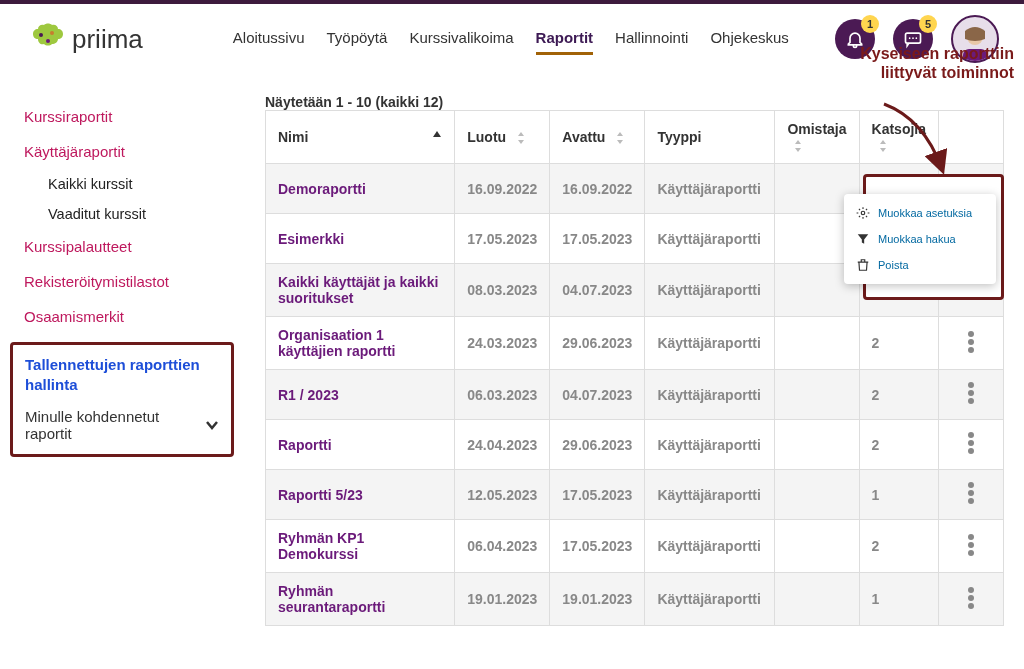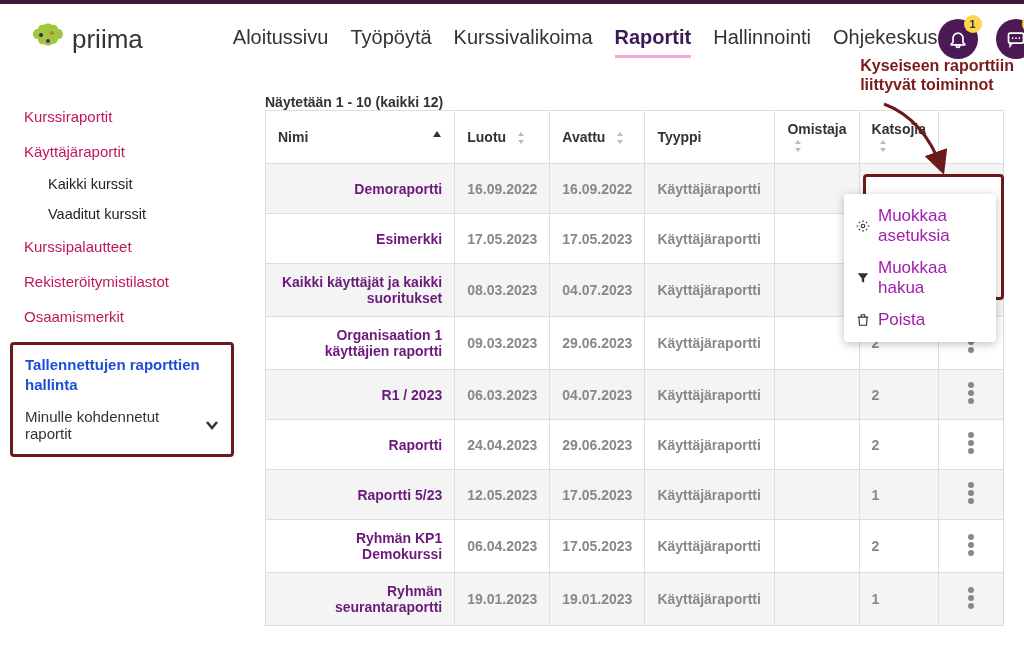--- a/index.html
+++ b/index.html
@@ -2,23 +2,23 @@
 <html><head>
 <meta charset="utf-8">
 <style>
   html,body{margin:0;padding:0;font-family:Arial,Helvetica,sans-serif;background:#fff;color:#333;}
   body{width:1024px;height:669px;position:relative;overflow:hidden;}
   .topbar{height:4px;background:#3d1a3d;}
   header{display:flex;align-items:center;height:70px;padding:0 25px 0 30px;}
   .logo{display:flex;align-items:center;gap:6px;justify-content:flex-end;}
   .logo-text{font-size:26px;font-weight:400;color:#333;}
   .logo-icon svg{display:block;}
-  nav.main-nav{display:flex;gap:22px;margin-left:90px;font-size:20px;color:#333;}
+  nav.main-nav{display:flex;gap:22px;margin-left:90px;font-size:15px;color:#333;}
   nav.main-nav .nav-item{cursor:pointer;padding:6px 0;border-bottom:3px solid transparent;}
-  nav.main-nav .nav-item.active{color:#3d1a54;font-weight:700;border-bottom:3px solid #f9a8d4;}
+  nav.main-nav .nav-item.active{color:#3d1a54;font-weight:700;border-bottom:3px solid #a16207;}
   .head-right{margin-left:auto;display:flex;align-items:center;gap:18px;}
   .circle-btn{width:40px;height:40px;border-radius:50%;background:#4b1a54;position:relative;display:flex;align-items:center;justify-content:center;cursor:pointer;}
   .circle-btn svg{fill:none;stroke:#fff;stroke-width:2;}
   .badge{position:absolute;top:-4px;right:-4px;width:18px;height:18px;border-radius:50%;background:#ffd54f;color:#333;font-size:11px;font-weight:700;display:flex;align-items:center;justify-content:center;}
   .avatar{width:44px;height:44px;border-radius:50%;border:2px solid #4b1a54;overflow:hidden;background:#e7deea;display:flex;align-items:flex-end;justify-content:center;}
   .avatar svg{display:block;}
 
   .layout{display:flex;align-items:flex-start;}
   aside{width:240px;padding:25px 0 0 10px;box-sizing:border-box;}
   aside .side-item{padding:9px 14px;font-size:15px;color:#be185d;cursor:pointer;border-radius:4px;}
@@ -28,32 +28,32 @@
   .side-highlight .expand{display:flex;justify-content:space-between;align-items:center;padding:8px 12px;font-size:15px;}
 
   main{flex:1;padding:20px 20px 0 25px;box-sizing:border-box;position:relative;}
   .counter{font-size:14px;font-weight:700;color:#333;}
   table{width:100%;border-collapse:collapse;font-size:14px;}
   th,td{border:1px solid #ddd;text-align:left;padding:10px 12px;}
   th{background:#fff;font-weight:700;color:#333;}
   th .sort{display:inline-block;vertical-align:middle;margin-left:6px;}
   th .sort svg{display:block;}
   tbody tr:nth-child(odd){background:#f4f4f4;}
-  td.name{color:#6b1a7a;font-weight:700;cursor:pointer;text-align:right;}
+  td.name{color:#6b1a7a;font-weight:700;cursor:pointer;}
   td.type, td.date{color:#888;font-weight:600;}
   td.viewers{color:#888;font-weight:700;}
   td.actions{text-align:center;width:40px;}
   .triple-dot{display:inline-block;cursor:pointer;}
   .triple-dot span{display:block;width:6px;height:6px;background:#888;border-radius:50%;margin:2px auto;}
 
-  .callout{position:absolute;top:-30px;right:10px;color:#7a1a1a;font-weight:700;font-size:16px;text-align:left;line-height:1.2;margin-top:12px;}
+  .callout{position:absolute;top:-30px;right:10px;color:#7a1a1a;font-weight:700;font-size:16px;text-align:right;line-height:1.2;}
   .arrow{position:absolute;top:25px;right:70px;pointer-events:none;}
   .row-menu-box{position:absolute;top:100px;right:20px;border:3px solid #6b1a1a;border-radius:4px;background:#fff;padding:0;pointer-events:none;}
   .popup{position:absolute;top:120px;right:28px;width:152px;background:#fff;border-radius:4px;box-shadow:0 2px 10px rgba(0,0,0,0.25);padding:6px 0;z-index:5;}
-  .popup .p-item{display:flex;align-items:center;gap:8px;padding:6px 12px;font-size:17px;color:#a21caf;cursor:pointer;}
+  .popup .p-item{display:flex;align-items:center;gap:8px;padding:6px 12px;font-size:11px;color:#0369a1;cursor:pointer;}
   .popup .p-item svg{flex:0 0 14px;}
 
   col.c-name{width:auto;}
   col.c-date{width:90px;}
   col.c-type{width:130px;}
   col.c-owner{width:80px;}
   col.c-view{width:75px;}
   col.c-act{width:45px;}
 </style>
 </head>
@@ -213,21 +213,21 @@
             <td class="name">Kaikki käyttäjät ja kaikki suoritukset</td>
             <td class="date">08.03.2023</td>
             <td class="date">04.07.2023</td>
             <td class="type">Käyttäjäraportti</td>
             <td></td>
             <td class="viewers"></td>
             <td class="actions"><span class="triple-dot"><span></span><span></span><span></span></span></td>
           </tr>
           <tr>
             <td class="name">Organisaation 1 käyttäjien raportti</td>
-            <td class="date">09.03.2023</td>
+            <td class="date">24.03.2023</td>
             <td class="date">29.06.2023</td>
             <td class="type">Käyttäjäraportti</td>
             <td></td>
             <td class="viewers">2</td>
             <td class="actions"><span class="triple-dot"><span></span><span></span><span></span></span></td>
           </tr>
           <tr>
             <td class="name">R1 / 2023</td>
             <td class="date">06.03.2023</td>
             <td class="date">04.07.2023</td>

